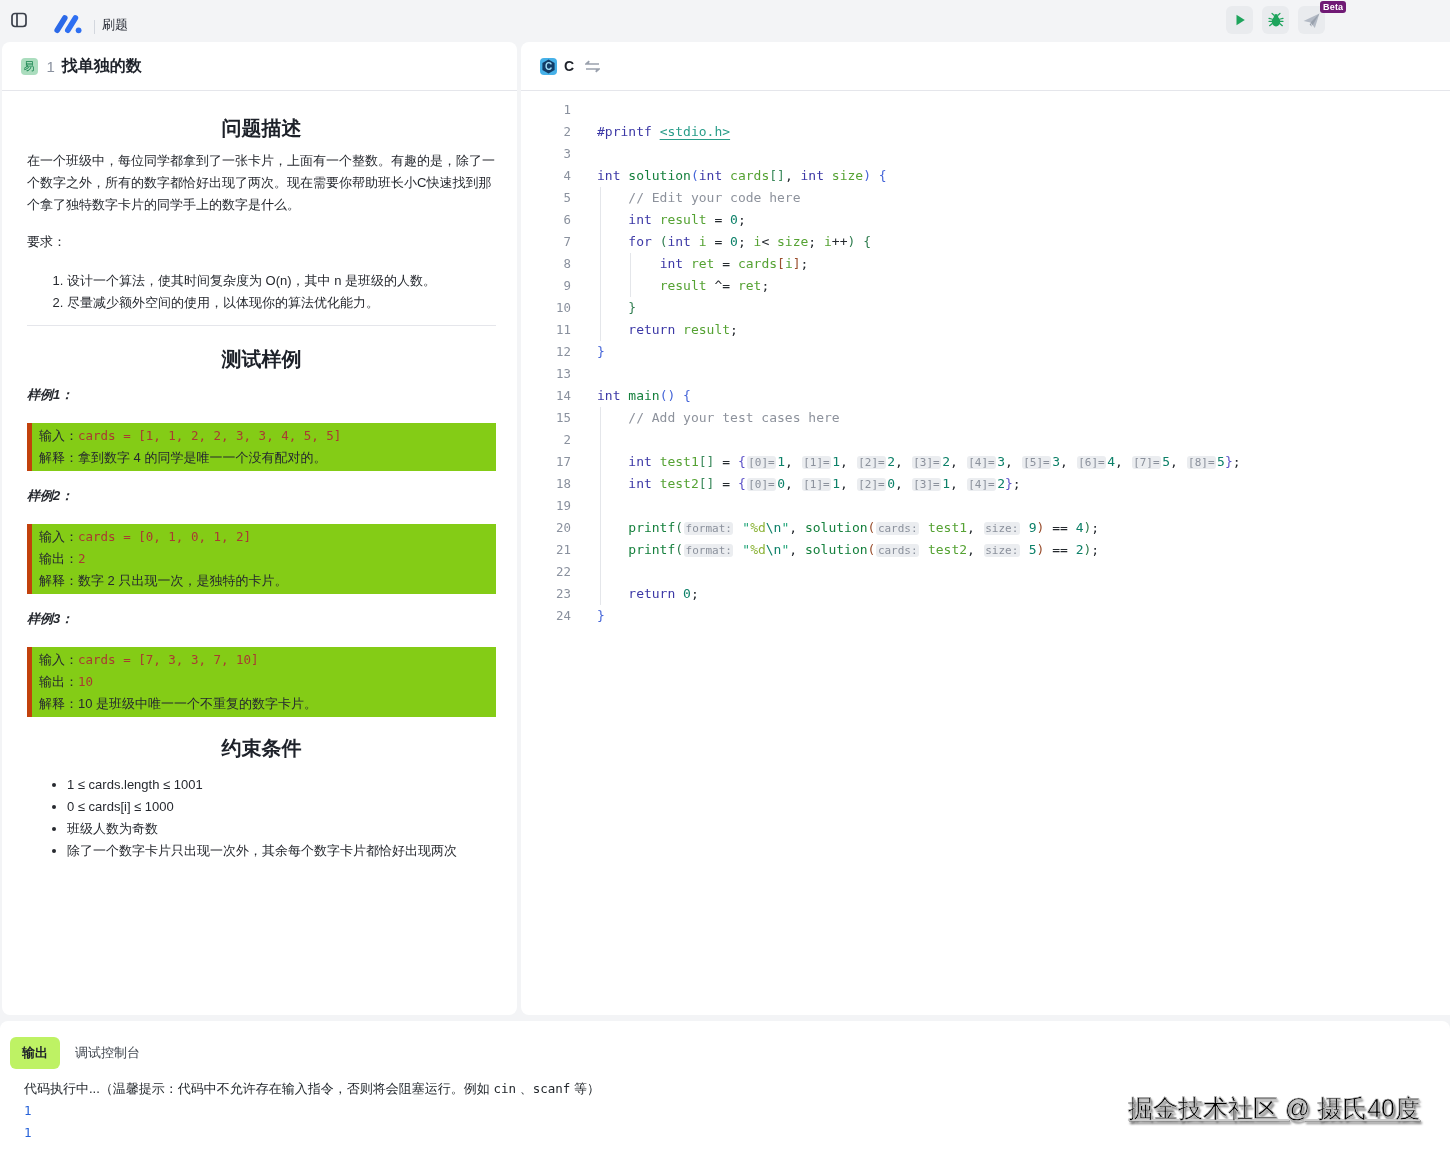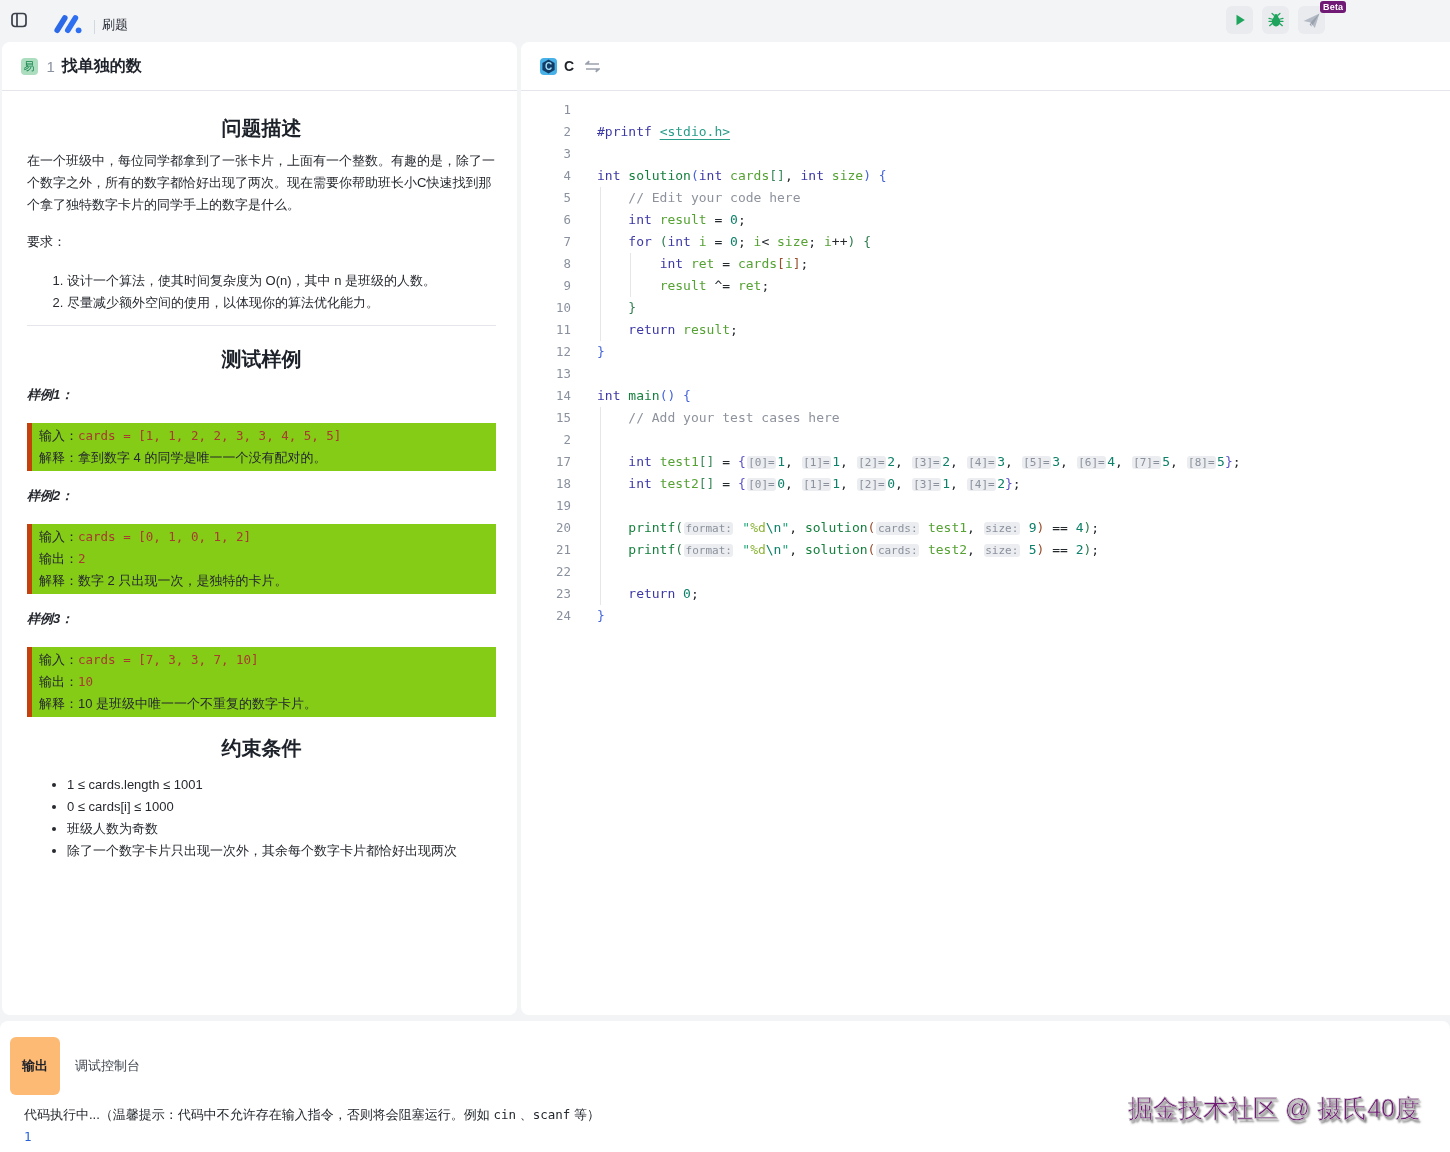--- a/index.html
+++ b/index.html
@@ -63,28 +63,28 @@
 .indent-guide { position:absolute; width:1px; background:#e4e6ea; }
 
 .tk-kw{color:#3c38a6} .tk-fn{color:#15803d} .tk-v{color:#55a233} .tk-n{color:#0c8068}
 .tk-cm{color:#8d929c} .tk-d{color:#24292e} .tk-p1{color:#4565d8} .tk-p2{color:#2f7d4f}
 .tk-p3{color:#9a4f2e} .tk-vb{color:#5b50c8} .tk-bk{color:#3c8a5c} .tk-s{color:#21a579}
 .tk-lm{color:#8db43a} .tk-sq{color:#0c8068}
 .tk-inc{color:#2a9d8a; text-decoration:underline; text-underline-offset:3px;}
 .tk-i{ background:#ebedf0; color:#8b919c; border-radius:3px; padding:0 1.5px; margin:0 1px; font-size:11px; }
 
 .console-tabs { display:flex; align-items:center; padding:16px 0 0 10px; }
-.tab-active { background:#fdba74; border-radius:6px; padding:20px 12px; font-size:13px; font-weight:bold; color:#1d2129; cursor:pointer; }
+.tab-active { background:#bef264; border-radius:6px; padding:7px 12px; font-size:13px; font-weight:bold; color:#1d2129; cursor:pointer; }
 .tab-plain { margin-left:15px; font-size:13px; color:#3f454e; cursor:pointer; }
 .console-body { padding:9px 0 0 24px; font-size:13px; color:#24292e; line-height:22px; }
 .console-mono { font-family:"DejaVu Sans Mono", monospace; font-size:12.5px; }
 .result-line { color:#2762d9; font-family:"DejaVu Sans Mono", monospace; font-size:12.5px; line-height:22px; }
-.watermark { position:absolute; right:30px; bottom:27px; font-size:25px; color:#701a75;
+.watermark { position:absolute; right:30px; bottom:27px; font-size:25px; color:#000000;
   -webkit-text-stroke:0.6px #cccccc;
-  text-shadow:2px 3px 2px rgba(100,100,100,.8), 1px 1px 1px rgba(130,130,130,.6); white-space:nowrap; }
+  text-shadow:2px 3px 2px rgba(100,100,100,.8), 1px 1px 1px rgba(130,130,130,.6); white-space:nowrap;text-decoration:underline; }
 </style>
 </head>
 <body>
 
 <div class="topbar">
   <div class="tb-left">
     <div class="icon-btn panel-toggle">
       <svg width="18" height="18" viewBox="0 0 18 18">
         <rect x="2" y="2.5" width="14" height="13" rx="3" fill="none" stroke="#3a3f4a" stroke-width="1.7"></rect>
         <line x1="7" y1="2.5" x2="7" y2="15.5" stroke="#3a3f4a" stroke-width="1.7"></line>

